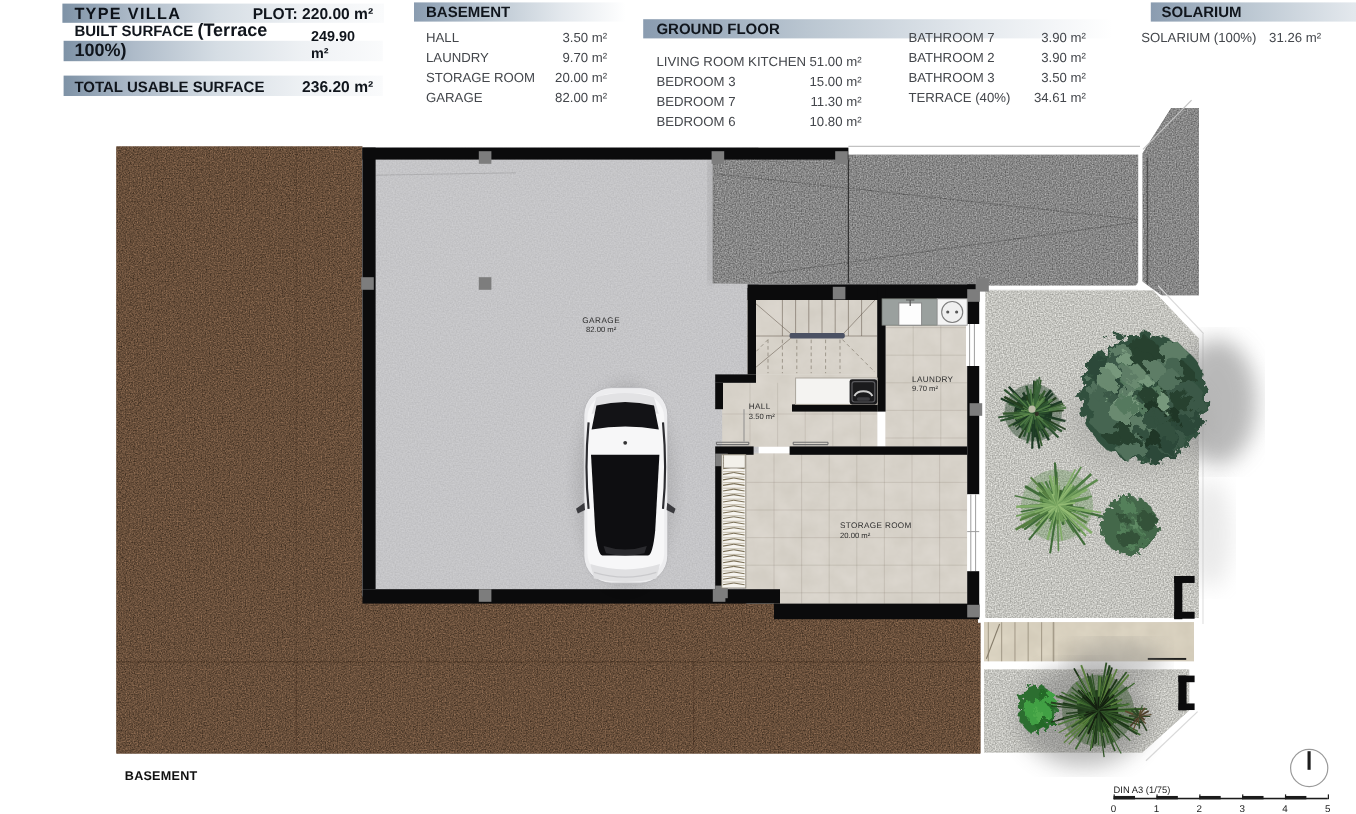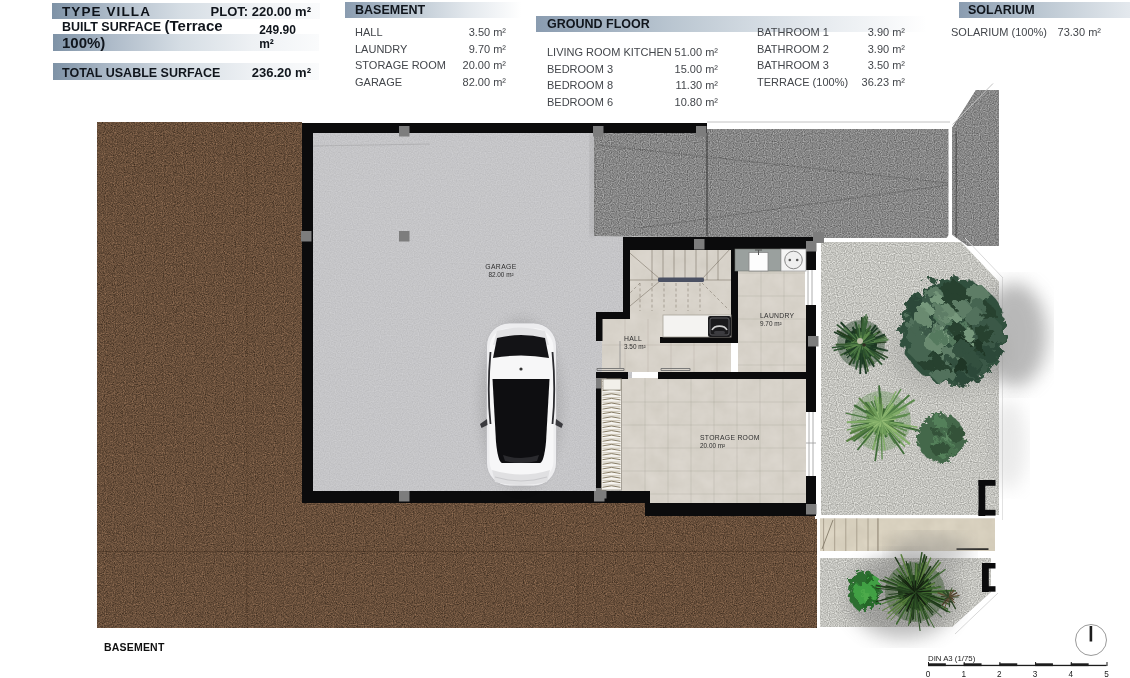--- a/index.html
+++ b/index.html
@@ -60,56 +60,56 @@
 <div class="abs" style="left:547px;top:24px;width:171px;margin-top:20px;">
     <div class="row">
       <span>LIVING ROOM KITCHEN</span>
       <b>51.00 m²</b>
     </div>
     <div class="row">
       <span>BEDROOM 3</span>
       <b>15.00 m²</b>
     </div>
     <div class="row">
-      <span>BEDROOM 8</span>
+      <span>BEDROOM 7</span>
       <b>11.30 m²</b>
     </div>
     <div class="row">
       <span>BEDROOM 6</span>
       <b>10.80 m²</b>
     </div>
   </div>
 
 <div class="abs" style="left:757px;top:24px;width:148px;">
     <div class="row">
-      <span>BATHROOM 1</span>
+      <span>BATHROOM 7</span>
       <b>3.90 m²</b>
     </div>
     <div class="row">
       <span>BATHROOM 2</span>
       <b>3.90 m²</b>
     </div>
     <div class="row">
       <span>BATHROOM 3</span>
       <b>3.50 m²</b>
     </div>
     <div class="row">
-      <span>TERRACE (100%)</span>
-      <b>36.23 m²</b>
+      <span>TERRACE (40%)</span>
+      <b>34.61 m²</b>
     </div>
   </div>
 
 <div class="abs hbar" style="left:959px;top:2px;width:225px;height:16px;background:linear-gradient(90deg,#8a9cb0 0%,#bac6d1 35%,#e3e8ed 75%,#f2f5f7 100%);">
     <span class="t2" style="margin-left:9px;">SOLARIUM</span>
   </div>
 
 <div class="abs" style="left:951px;top:24px;width:150px;">
     <div class="row">
       <span>SOLARIUM (100%)</span>
-      <b>73.30 m²</b>
+      <b>31.26 m²</b>
     </div>
   </div>
 <svg class="abs" style="left:0;top:0;" width="1130" height="678" viewBox="0 0 1130 678">
 <defs>
 <filter id="fDirt" x="-3%" y="-3%" width="106%" height="106%" color-interpolation-filters="sRGB">
         <feTurbulence type="fractalNoise" baseFrequency="0.9" numOctaves="2" seed="11" result="t"></feTurbulence>
         <feColorMatrix in="t" type="saturate" values="0" result="g"></feColorMatrix>
         <feComponentTransfer in="g" result="c">
           <feFuncR type="table" tableValues="0.1 0.72"></feFuncR>
           <feFuncG type="table" tableValues="0.07 0.55"></feFuncG>

